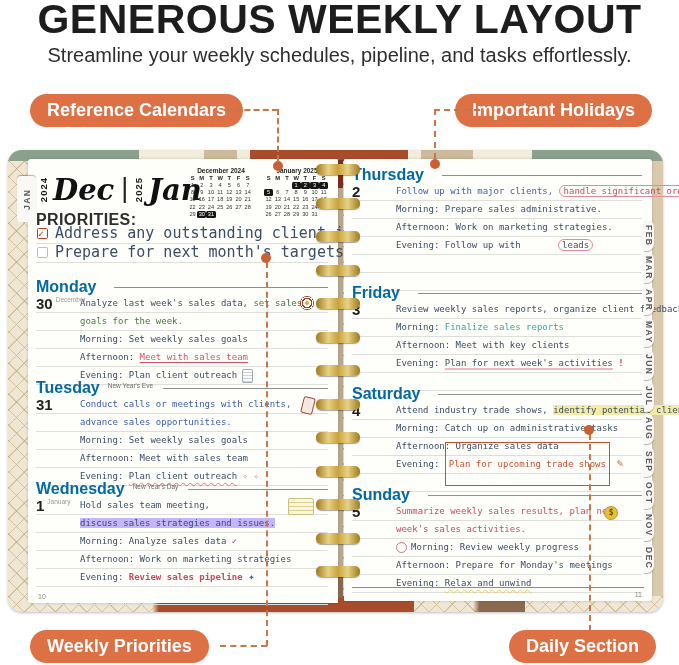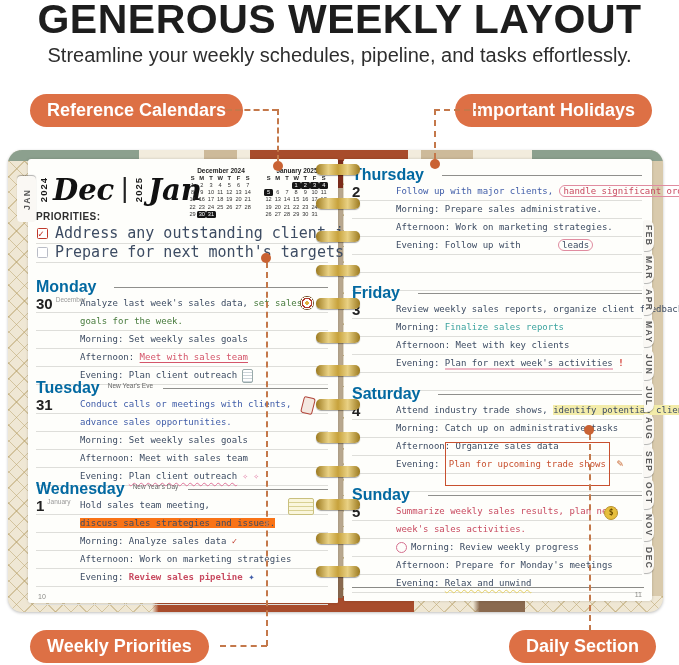--- a/index.html
+++ b/index.html
@@ -67,21 +67,21 @@
   .divider{font-size:27px;font-weight:200;color:#222;margin:0 3px 4px 5px;}
   
   .minical{position:absolute;top:8px;width:66px;}
   .minical.m0{left:160px;} .minical.m1{left:236px;}
   .mc-title{font-size:6.5px;font-weight:700;color:#1c1c1c;text-align:center;margin-bottom:1px;}
   .mc-grid{display:grid;grid-template-columns:repeat(7,9.2px);}
   .mc-dow{font-size:5.8px;font-weight:700;color:#222;text-align:center;height:7px;line-height:7px;}
   .mc-d{font-size:5.6px;color:#333;text-align:center;height:7.2px;line-height:7.2px;}
   .mc-d.hl{background:#161616;color:#fff;border-radius:1.5px;}
   
-  .pri-label{position:absolute;left:8px;top:52px;font-size:10px;font-weight:700;
+  .pri-label{position:absolute;left:8px;top:52px;font-size:16px;font-weight:700;
              color:#2e2e2e;letter-spacing:.4px;}
   .pri-rows{position:absolute;left:8px;right:10px;top:66px;}
   .pri-row{height:18px;line-height:17px;border-bottom:1px solid #DEDEDA;white-space:nowrap;
            font-family:"DejaVu Sans Mono",monospace;font-size:15px;color:#3D4C63;}
   .cb{display:inline-block;width:9px;height:9px;border:1.2px solid #B9BCC6;border-radius:1.5px;
       margin:0 7px 0 1px;vertical-align:-1px;position:relative;background:#fff;}
   .cb.checked{border-color:#C0392B;}
   .cb.checked::after{content:"\2713";position:absolute;left:0px;top:-4px;color:#C0392B;
       font-size:10px;font-weight:700;}
   .pri-crimson{color:#C84A60;text-decoration:underline;text-underline-offset:2px;}
@@ -107,21 +107,21 @@
   .s-teal{color:#3BA39F;}
   .s-pink{color:#E076A0;}
   .s-blue-star{color:#3F5CA8;font-size:10px;}
   .s-red-check{color:#C0392B;font-weight:700;}
   .s-excl{color:#D0342C;font-weight:700;}
   .s-pencil-orange{color:#C8652F;font-size:11px;}
   .s-pink-underlined{color:#D4556A;text-decoration:underline;text-underline-offset:2px;}
   .s-wavy-pink{text-decoration:underline wavy #E0739A 1px;text-underline-offset:3px;}
   .s-wavy-yellow{text-decoration:underline wavy #E3CF62 1px;text-underline-offset:3px;}
   .s-underline-pink{border-bottom:2px solid #EFB6C4;}
-  .s-hl-pink{background:#f97316;}
+  .s-hl-pink{background:#c4b5fd;}
   .s-hl-yellow{background:#F3ECA9;}
   .s-circled-pink{color:#C84A60;border:1px solid #E08CA0;border-radius:8px;padding:0 4px;}
   .s-circled-ink{color:#3D4C63;border:1px solid #E08CA0;border-radius:8px;padding:0 3px;margin-left:32px;}
   .s-boxed-orange{color:#C8502F;border:1px solid #C8502F;padding:16px 3px;}
   
   .ic{display:inline-block;vertical-align:middle;}
   .ic-r{position:absolute;right:14px;top:1px;}
   .target-icon{width:14px;height:14px;border-radius:50%;
     background:radial-gradient(circle,#E2B13C 0 2px,#fff 2px 4px,#B03A2E 4px 5.5px,#fdfdf5 5.5px 6.5px,#6B4A21 6.5px);}
   .clipboard-icon{width:9px;height:12px;border:1px solid #9aa;border-radius:2px;margin-left:5px;

